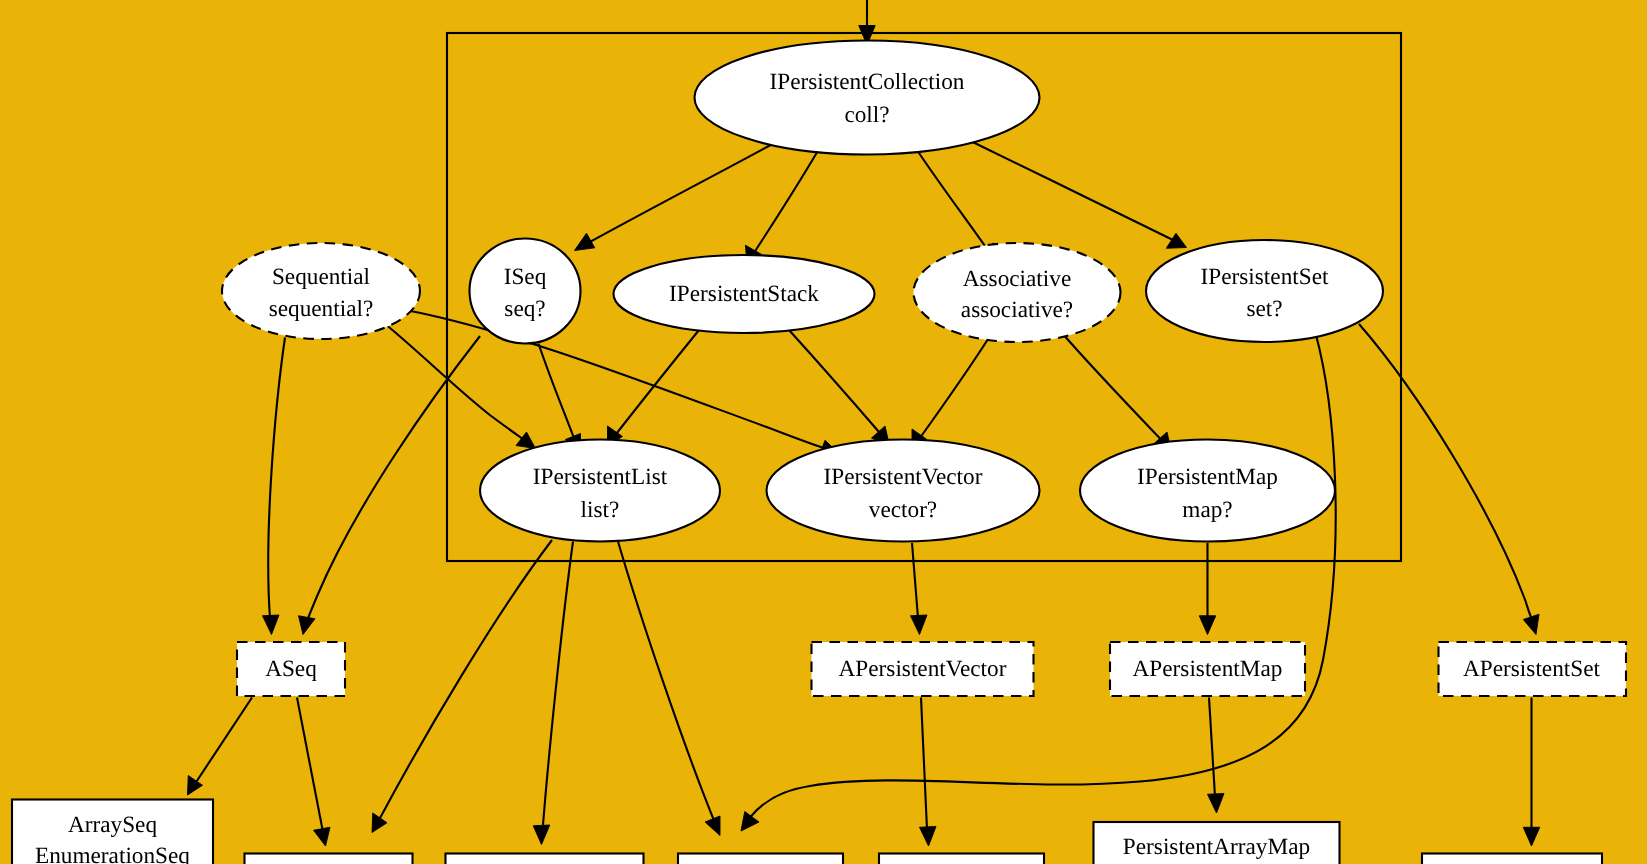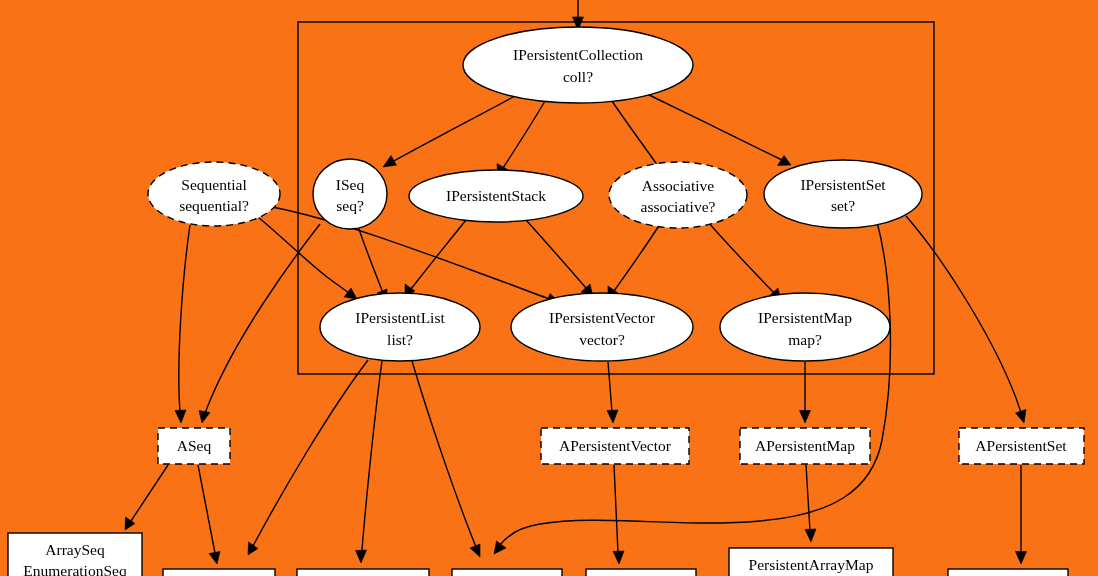--- a/index.html
+++ b/index.html
@@ -8,21 +8,21 @@
     background: #ffffff;
   }
   body {
     font-family: "Liberation Serif", "DejaVu Serif", serif;
   }
   #canvas-wrap {
     position: relative;
     width: 1098px;
     height: 576px;
     overflow: hidden;
-    background: #f97316;
+    background: #eab308;
   }
   svg#graph {
     display: block;
     width: 1098px;
     height: 576px;
   }
   .node-shape {
     fill: #ffffff;
     stroke: #000000;
     stroke-width: 1.4;

